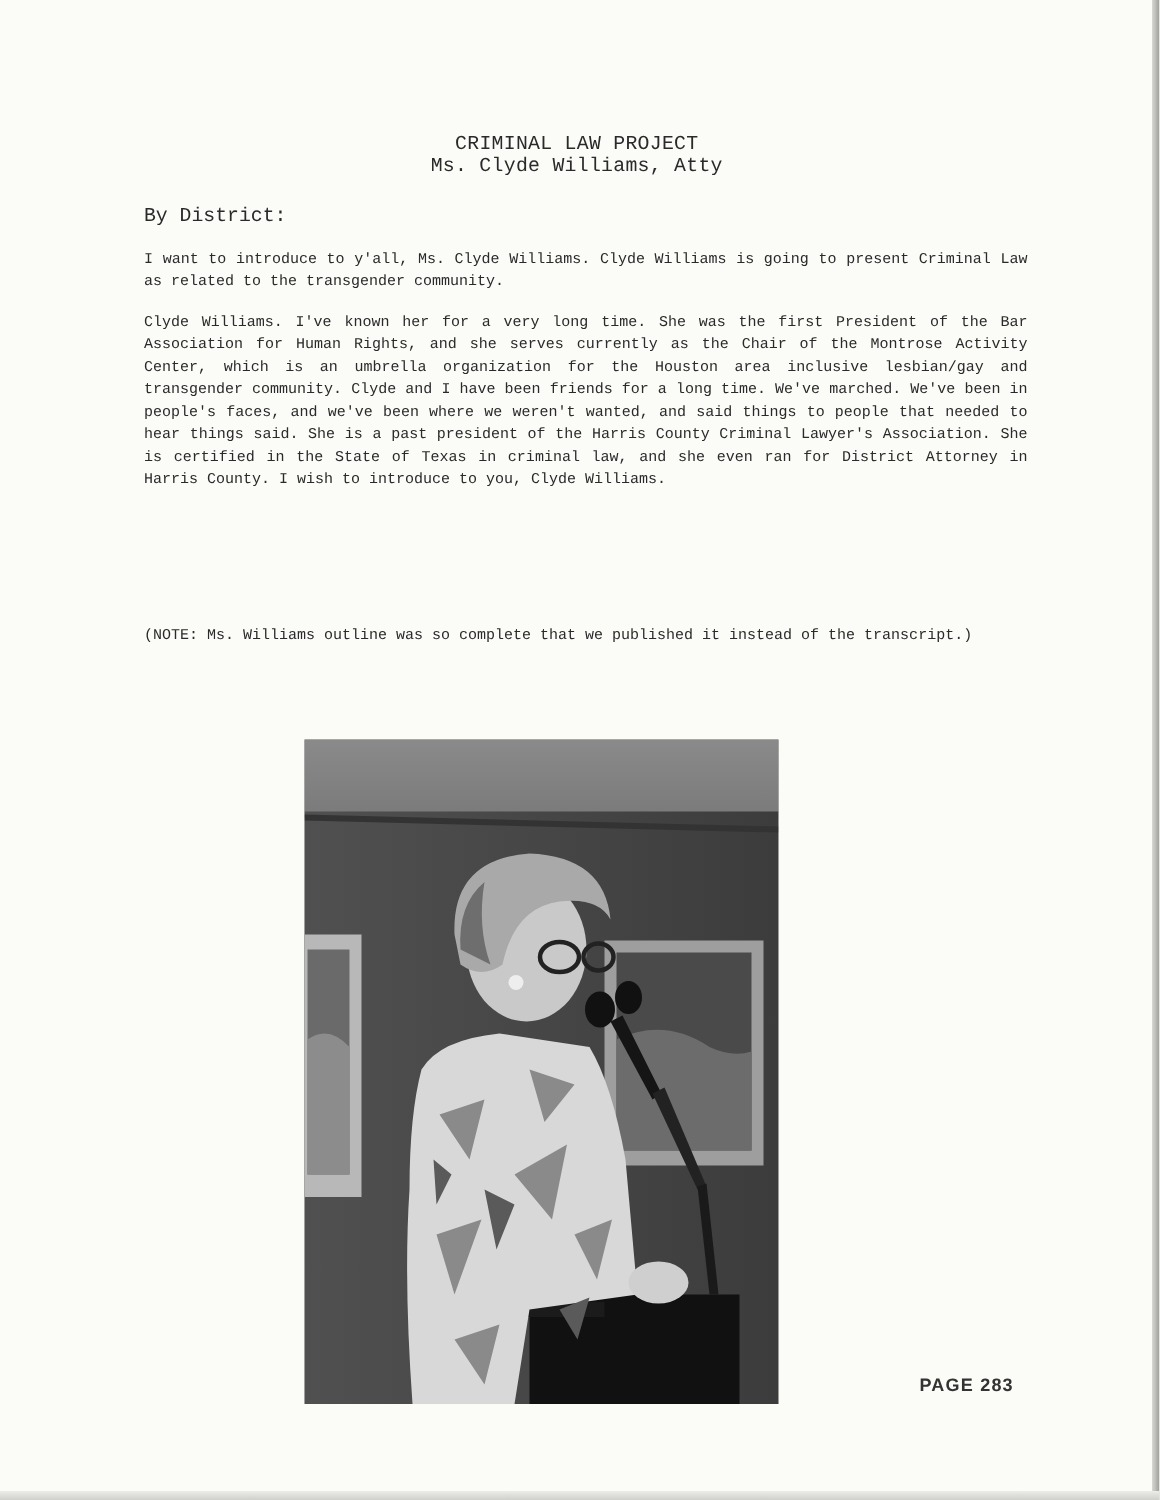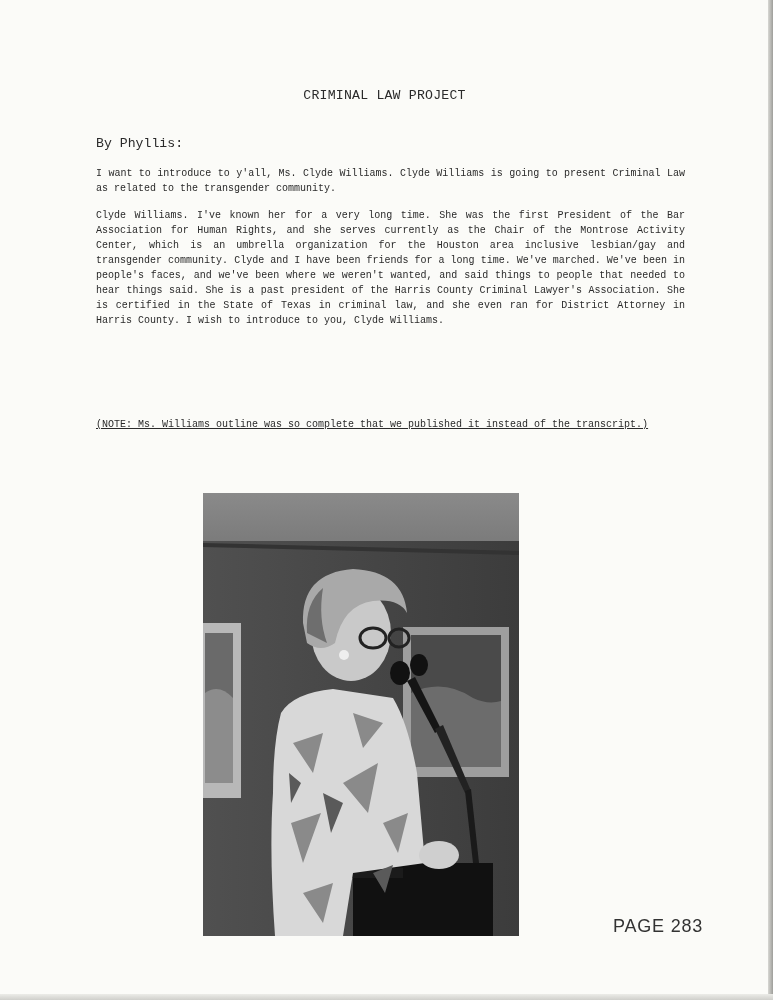--- a/index.html
+++ b/index.html
@@ -25,43 +25,44 @@
     position: absolute; top: 136px; left: 96px;
     font-size: 13.2px; line-height: 15px;
   }
   .para {
     position: absolute; left: 96px; width: 589px;
     font-size: 10px; line-height: 15px;
     text-align: justify; white-space: pre-line;
   }
   .p1 { top: 166px; }
   .p2 { top: 208px; }
-  .p3 { top: 417px; text-decoration: underline; }
+  .p3 { top: 417px; }
   .photo {
     position: absolute; left: 203px; top: 493px; width: 316px; height: 443px;
     background: #5c5c5c; overflow: hidden;
   }
   .photo svg { display: block; }
   .page-number {
     position: absolute; top: 916px; left: 613px;
     font-family: "Liberation Sans", "DejaVu Sans", sans-serif;
-    font-size: 18px; letter-spacing: 0.8px; color: #333;
+    font-size: 12px; letter-spacing: 0.8px; color: #333; font-weight: bold;
   }
 </style>
 </head>
 <body>
 
 <div class="page-edge-right"></div>
 <div class="page-edge-bottom"></div>
 
 <div class="header">
   <div>CRIMINAL LAW PROJECT</div>
+  <div>Ms. Clyde Williams, Atty</div>
 </div>
 
-<div class="byline">By Phyllis:</div>
+<div class="byline">By District:</div>
 
 <div class="para p1">     I want to introduce to y'all, Ms. Clyde Williams.  Clyde Williams is going to present Criminal Law as related to the transgender community.</div>
 <div class="para p2">     Clyde Williams. I've known her for a very long time.  She was the first President of the Bar Association for Human Rights, and she serves currently as the Chair of the Montrose Activity Center, which is an umbrella organization for the Houston area inclusive lesbian/gay and transgender community.  Clyde and I have been friends for a long time.  We've marched.  We've been in people's faces, and we've been where we weren't wanted, and said things to people that needed to hear things said.  She is a past president of the Harris County Criminal Lawyer's Association.  She is certified in the State of Texas in criminal law, and she even ran for District Attorney in Harris County.  I wish to introduce to you, Clyde Williams.</div>
 <div class="para p3">(NOTE: Ms. Williams outline was so complete that we published it instead of the transcript.)</div>
 
 <div class="photo" title="Black-and-white photograph of a woman with glasses and a patterned jacket speaking into microphones at a podium, framed pictures on the wall behind her">
   <svg width="316" height="443" viewBox="0 0 316 443">
     <defs>
       <linearGradient id="ceil" x1="0" y1="0" x2="0" y2="1">
         <stop offset="0" stop-color="#8a8a8a"></stop>

